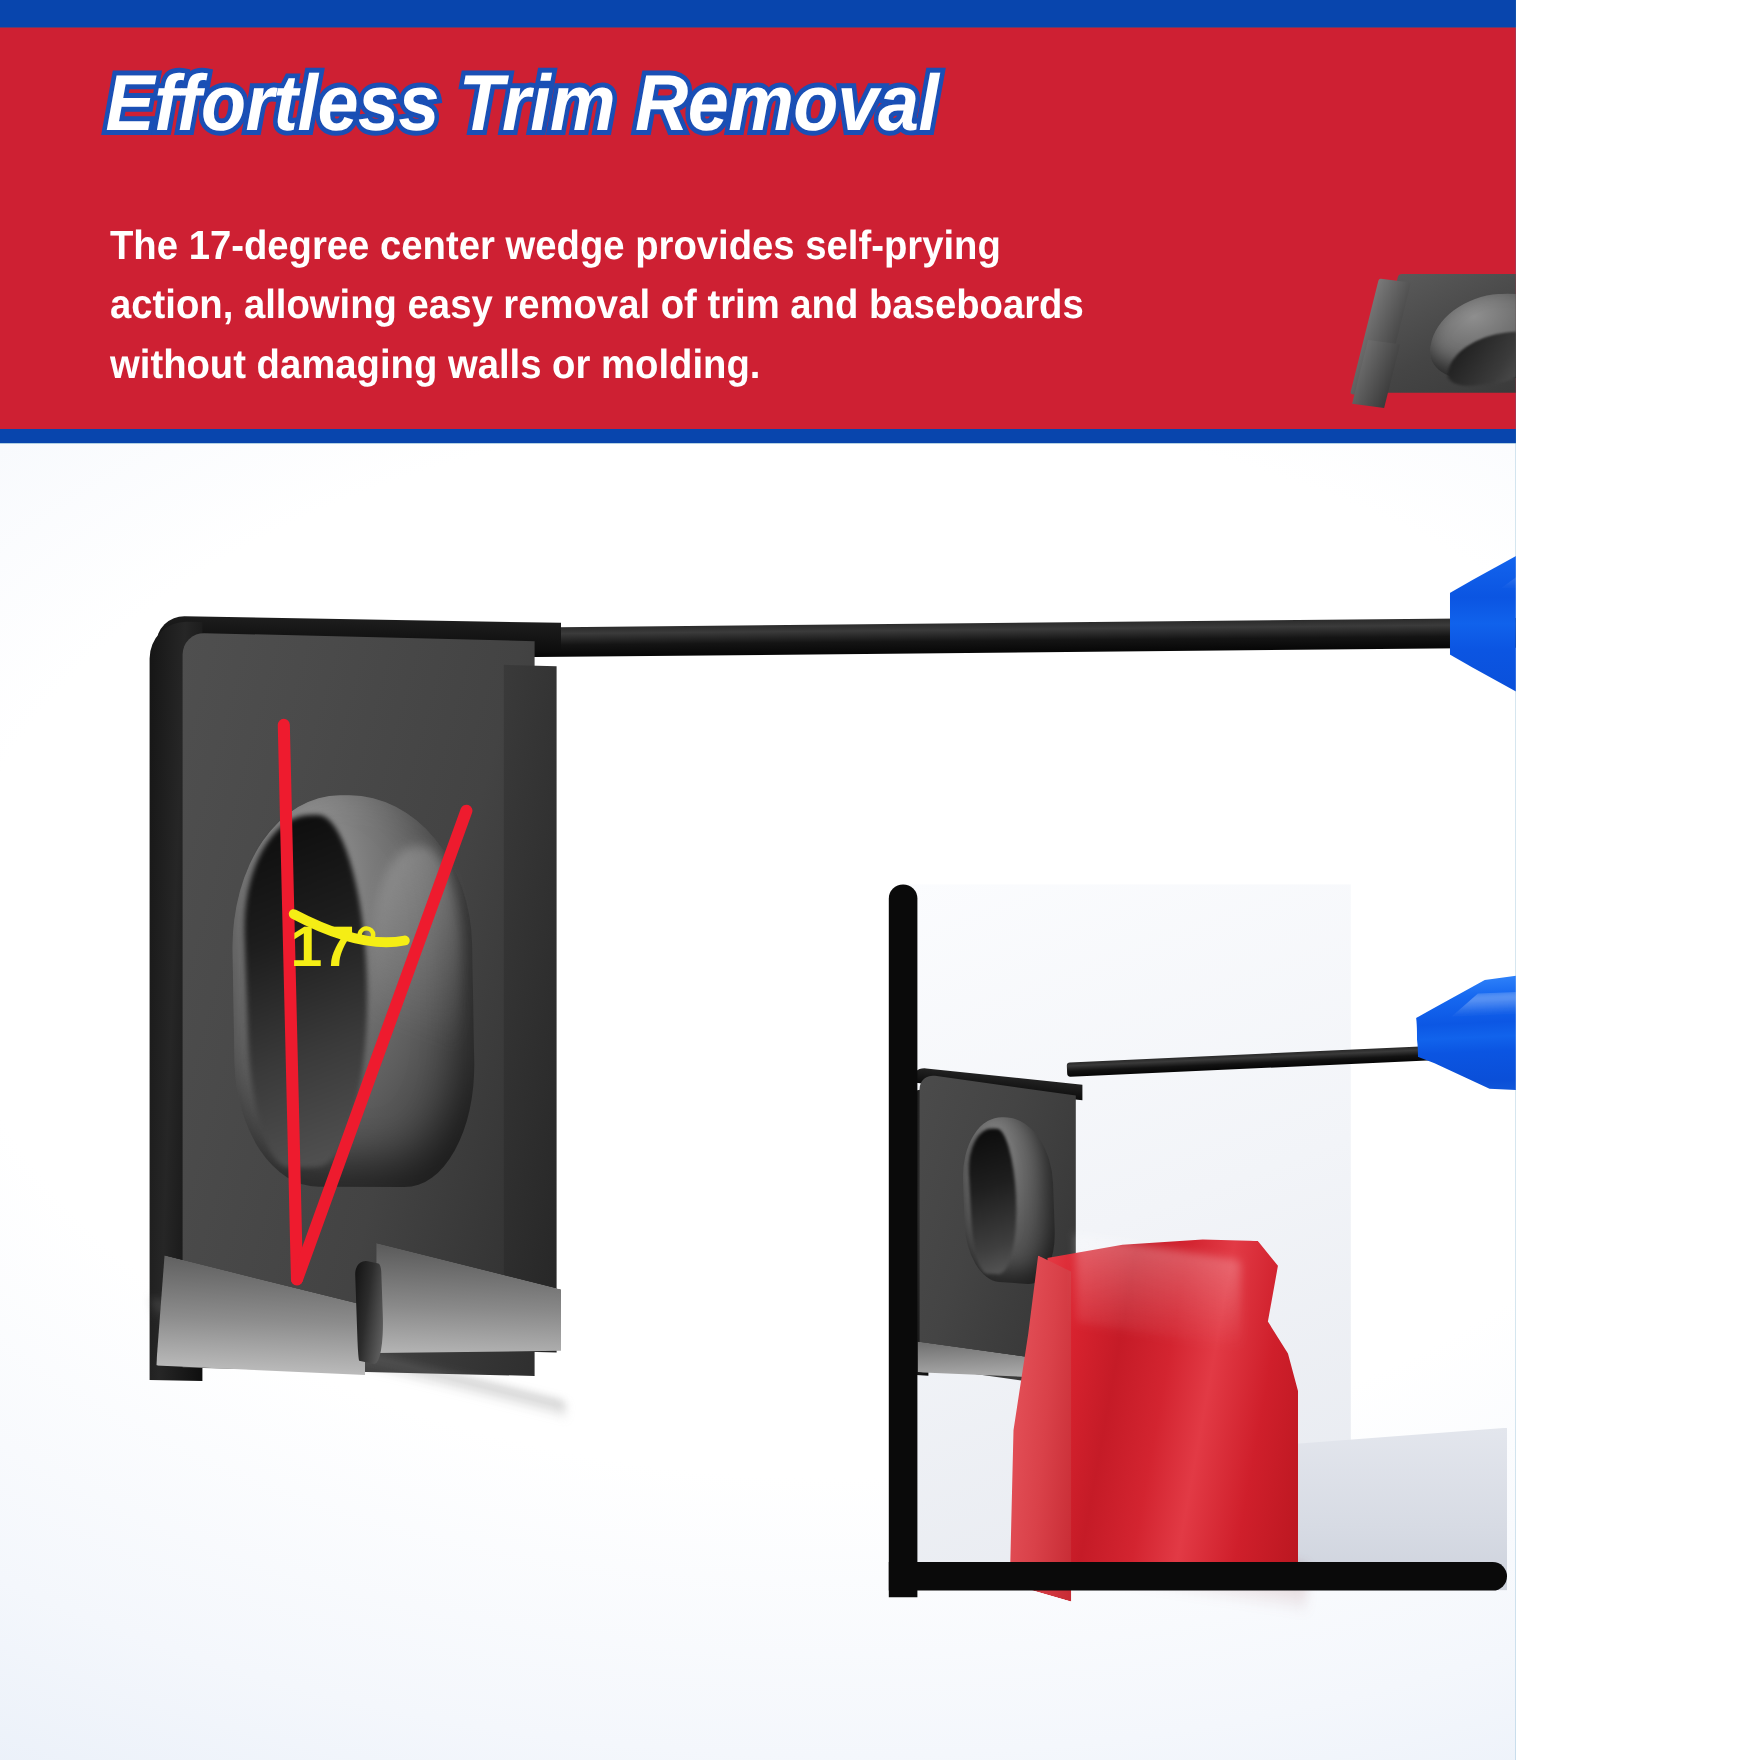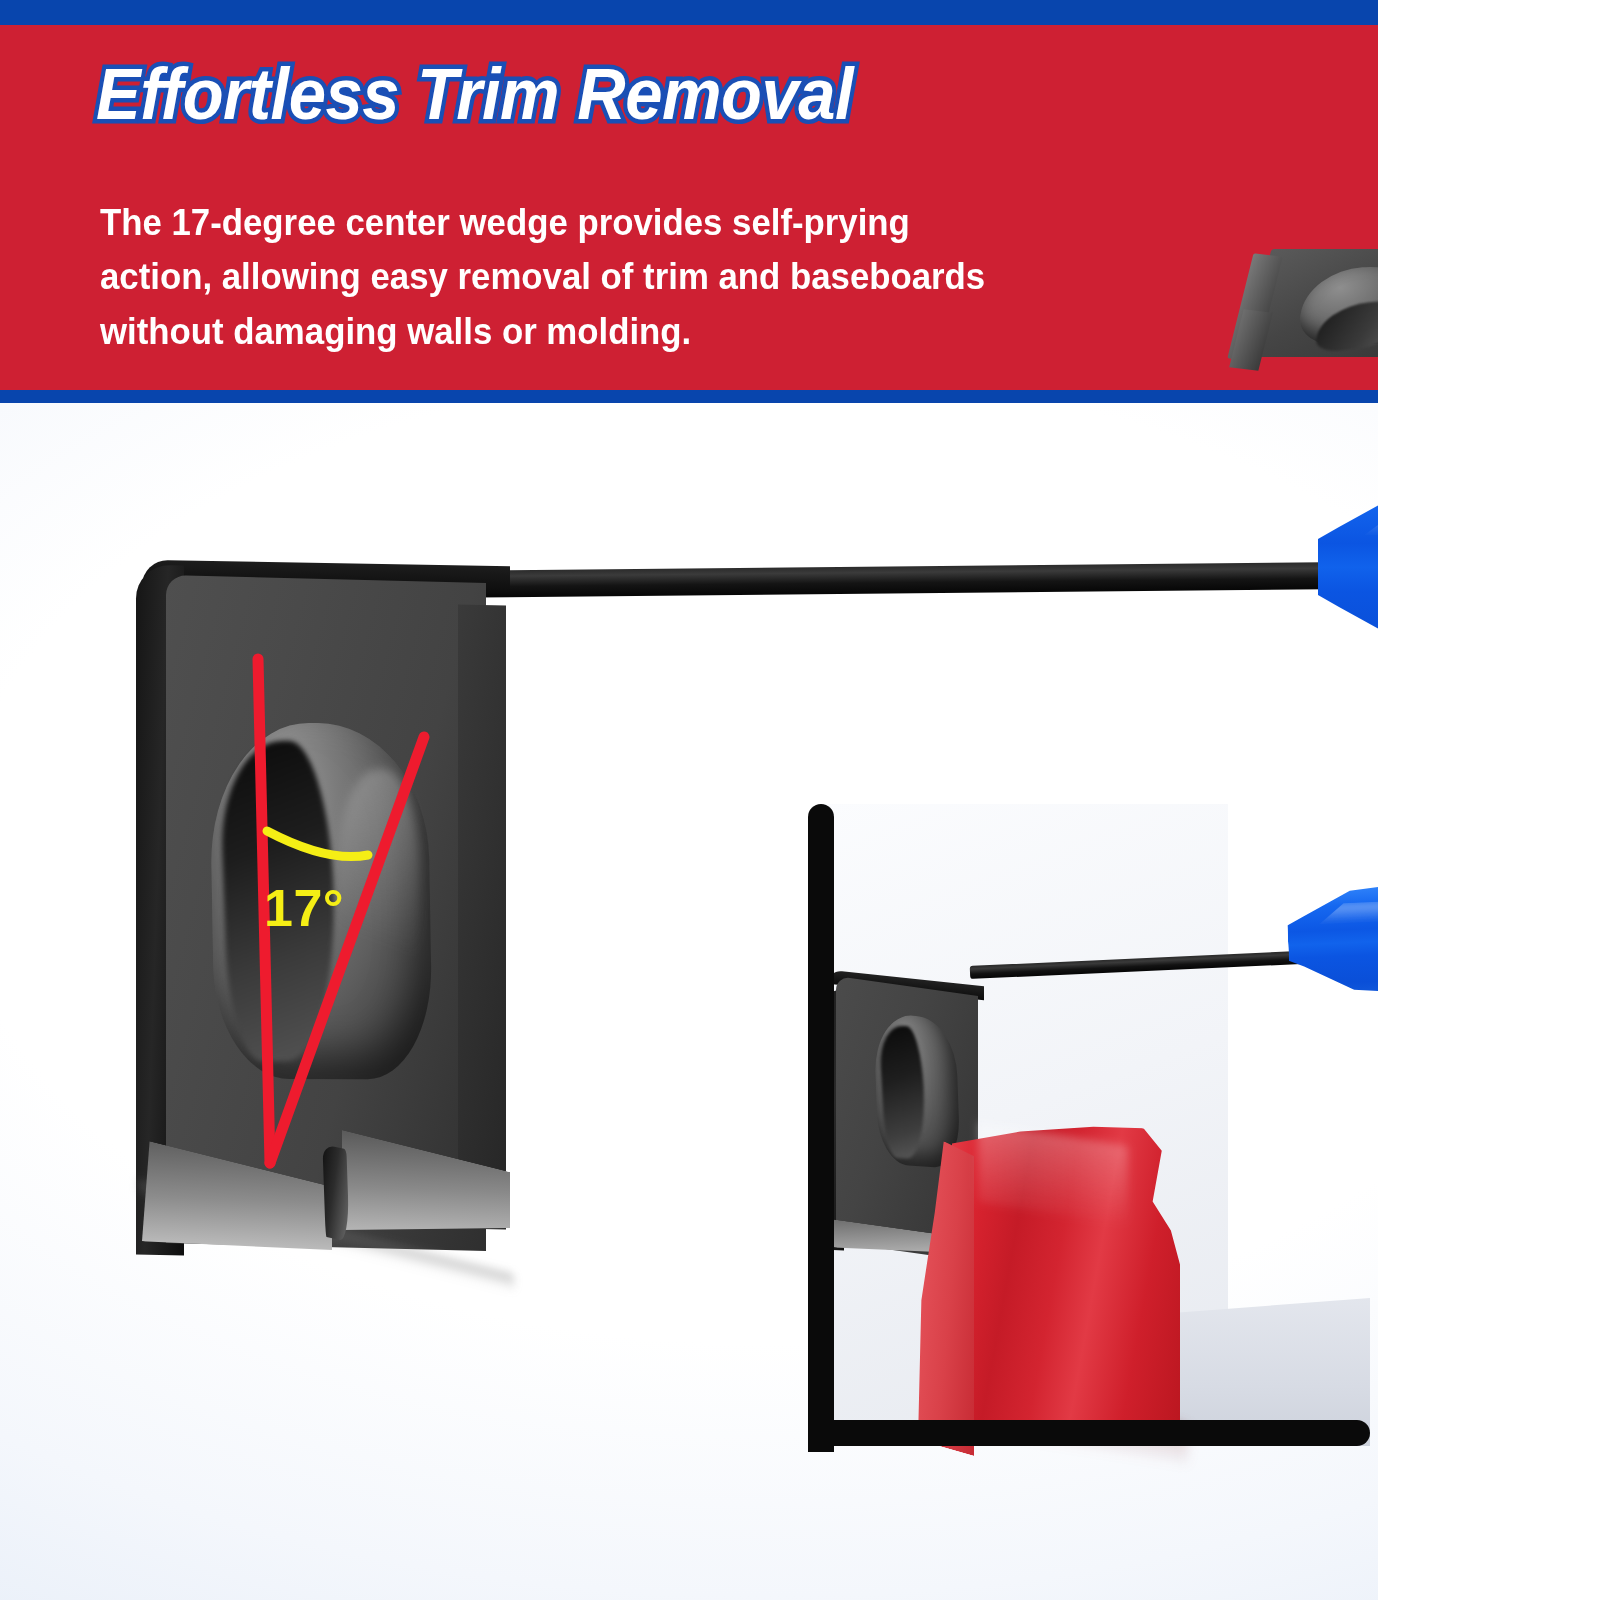--- a/index.html
+++ b/index.html
@@ -276,21 +276,20 @@
   .angle-mark { position: absolute; left: 0; top: 0; width: 620px; height: 720px; }
   .angle-label {
     position: absolute;
     left: 136px;
     top: 268px;
     font-size: 52px;
     font-weight: bold;
     color: #f5ee15;
     letter-spacing: 0.5px;
     font-family: "Liberation Sans", sans-serif;
-    margin-top: 47px;
   }
 
   
   .handle-main {
     position: absolute;
     left: 1318px;
     top: 64px;
     width: 300px;
     height: 200px;
   }

